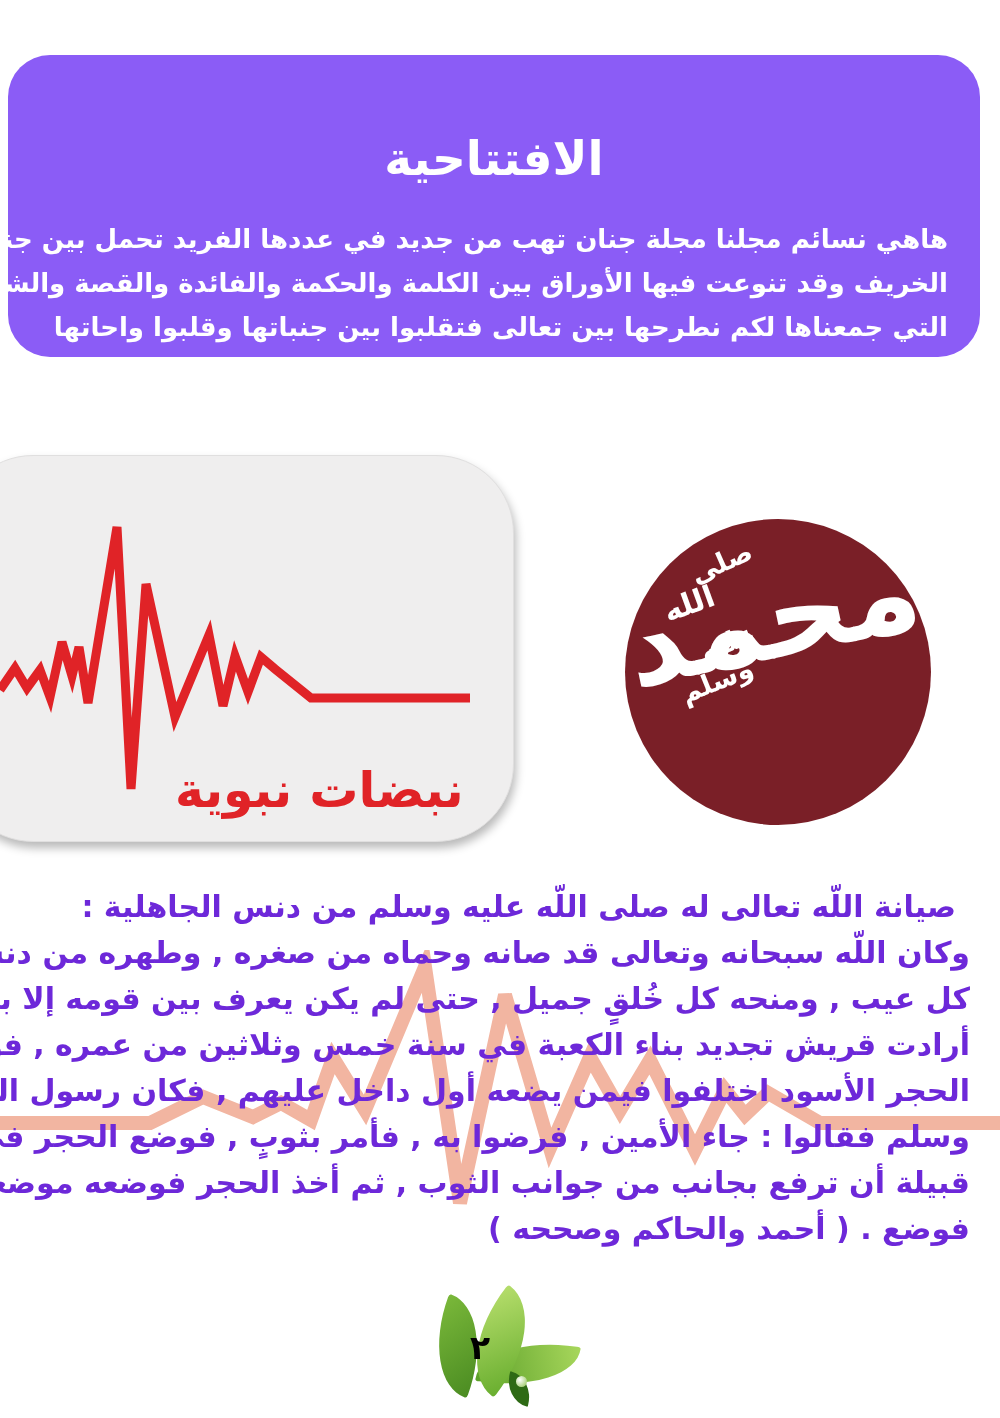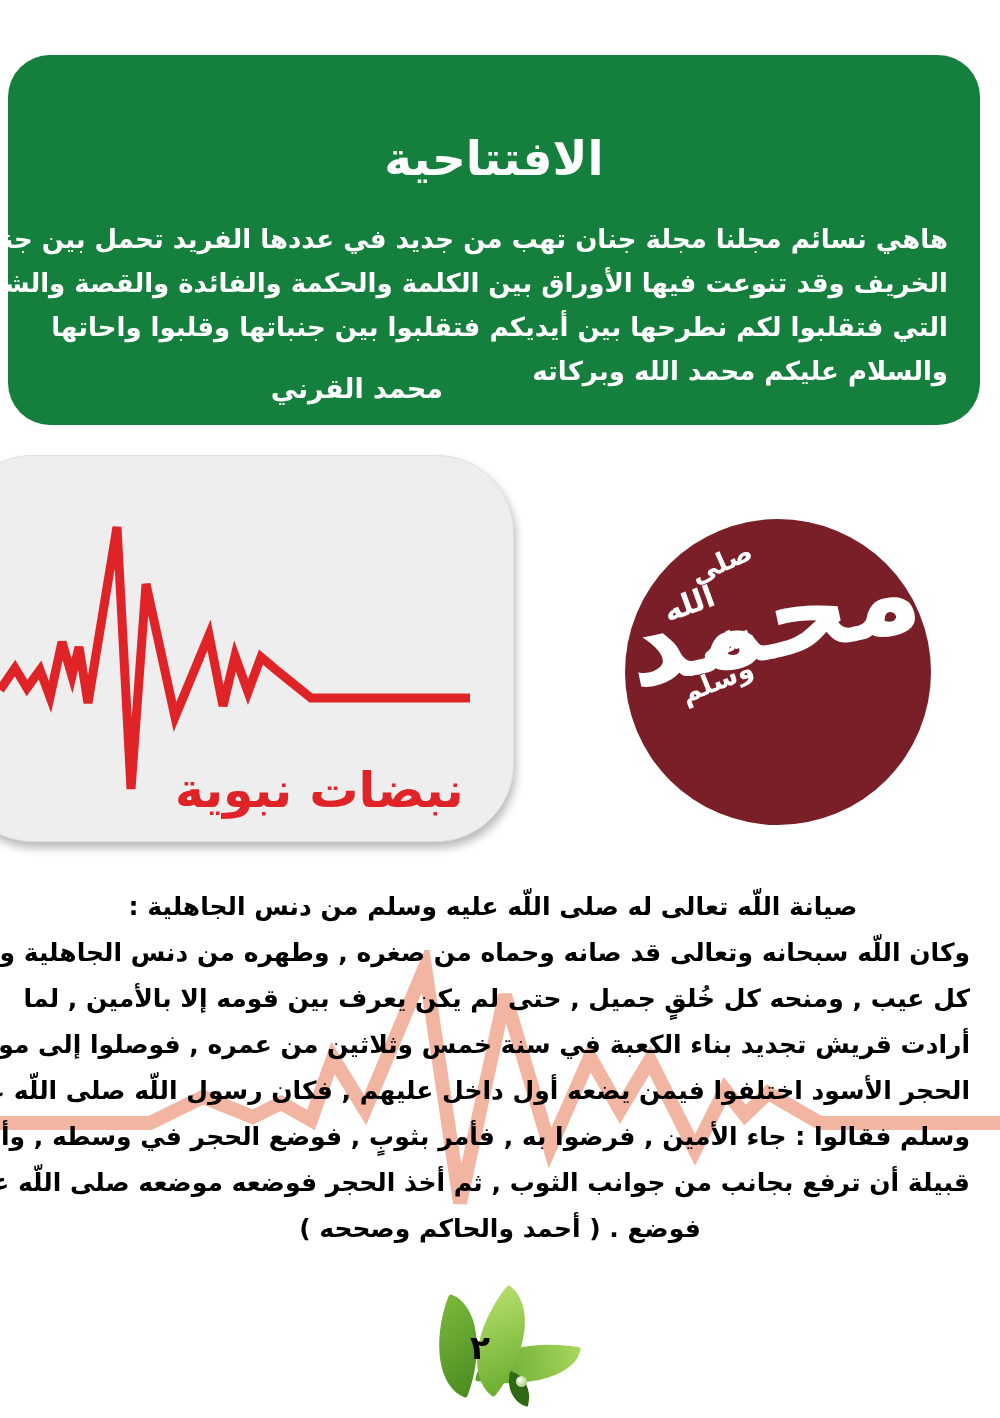--- a/index.html
+++ b/index.html
@@ -2,22 +2,22 @@
 <html lang="ar" dir="rtl"><head>
 <meta charset="utf-8">
 <style>
   html,body{margin:0;padding:0;background:#ffffff;}
   .page{
     position:relative;width:1000px;height:1418px;overflow:hidden;
     background:#ffffff;font-family:"DejaVu Sans",sans-serif;direction:rtl;
   }
   
   .editorial-box{
-    position:absolute;left:8px;top:55px;width:972px;height:370px;
-    background:#15803d;border-radius:42px;z-index:3;
+    position:absolute;left:8px;top:55px;width:972px;height:302px;
+    background:#8b5cf6;border-radius:42px;z-index:3;
   }
   .editorial-title{
     position:absolute;top:76px;left:0;width:100%;text-align:center;
     color:#ffffff;font-size:47px;font-weight:bold;letter-spacing:1px;
   }
   .editorial-body{position:absolute;top:162px;right:32px;left:30px;}
   .editorial-line{
     height:44px;line-height:44px;font-size:26px;font-weight:bold;color:#ffffff;
     text-align:right;white-space:nowrap;overflow:visible;
   }
@@ -45,22 +45,22 @@
   .med-main{right:10px;top:42px;font-size:115px;transform:rotate(-12deg);}
   .med-w0{left:64px;top:30px;font-size:27px;transform:rotate(-24deg);}
   .med-w1{left:38px;top:70px;font-size:30px;transform:rotate(-20deg);}
   .med-w2{left:74px;top:110px;font-size:27px;transform:rotate(-22deg);}
   .med-w3{left:54px;top:148px;font-size:27px;transform:rotate(-22deg);}
   
   .watermark-svg{position:absolute;left:0;top:950px;z-index:0;}
   
   .article{position:absolute;top:884px;right:30px;left:30px;z-index:2;}
   .article-line{
-    height:46px;line-height:46px;font-size:25px;font-weight:bold;color:#000000;
-    text-align:center;white-space:nowrap;direction:rtl;
+    height:46px;line-height:46px;font-size:30px;font-weight:bold;color:#6d28d9;
+    text-align:right;white-space:nowrap;direction:rtl;
   }
   .article-line.indent{padding-right:14px;}
   
   .footer-ornament{position:absolute;left:420px;top:1292px;width:170px;height:120px;z-index:1;}
   .leaf{position:absolute;border-radius:4% 96% 4% 96%;}
   .leaf-left{left:12px;top:8px;width:52px;height:92px;transform:rotate(20deg);
     background:linear-gradient(125deg,#7ab83a,#4b8c22);}
   .leaf-center{left:52px;top:0;width:58px;height:98px;transform:rotate(38deg);
     background:linear-gradient(120deg,#b5dd6b,#69ae2f);}
   .leaf-right{left:58px;top:48px;width:100px;height:48px;border-radius:96% 4% 96% 4%;
@@ -77,21 +77,21 @@
 </head>
 <body>
 
 <div class="page">
 
   <div class="editorial-box">
     <div class="editorial-title">الافتتاحية</div>
     <div class="editorial-body">
       <div class="editorial-line">هاهي نسائم مجلنا مجلة جنان تهب من جديد في عددها الفريد تحمل بين جنباتها أوراق</div>
       <div class="editorial-line">الخريف وقد تنوعت فيها الأوراق بين الكلمة والحكمة والفائدة والقصة والشعر فهاهي أوراقها</div>
-      <div class="editorial-line">التي فتقلبوا لكم نطرحها بين أيديكم فتقلبوا بين جنباتها وقلبوا واحاتها</div>
+      <div class="editorial-line">التي جمعناها لكم نطرحها بين تعالى فتقلبوا بين جنباتها وقلبوا واحاتها</div>
       <div class="editorial-line">والسلام عليكم محمد الله وبركاته</div>
     </div>
     <div class="editorial-signature">محمد القرني</div>
   </div>
 
   <div class="pulse-card"></div>
   <svg class="ecg-svg" width="520" height="390" viewBox="0 0 520 390">
     <polyline fill="none" stroke-width="9" stroke-linejoin="miter" stroke="#e02327" points="0,235 15,213 27,233 40,215 50,242 62,187 72,221 79,192 88,248 117,72 131,334 146,129 175,262 209,180 223,251 235,201 248,237 261,202 275,214 311,243 470,243"></polyline>
   </svg>
   <div class="pulse-title">نبضات نبوية</div>

